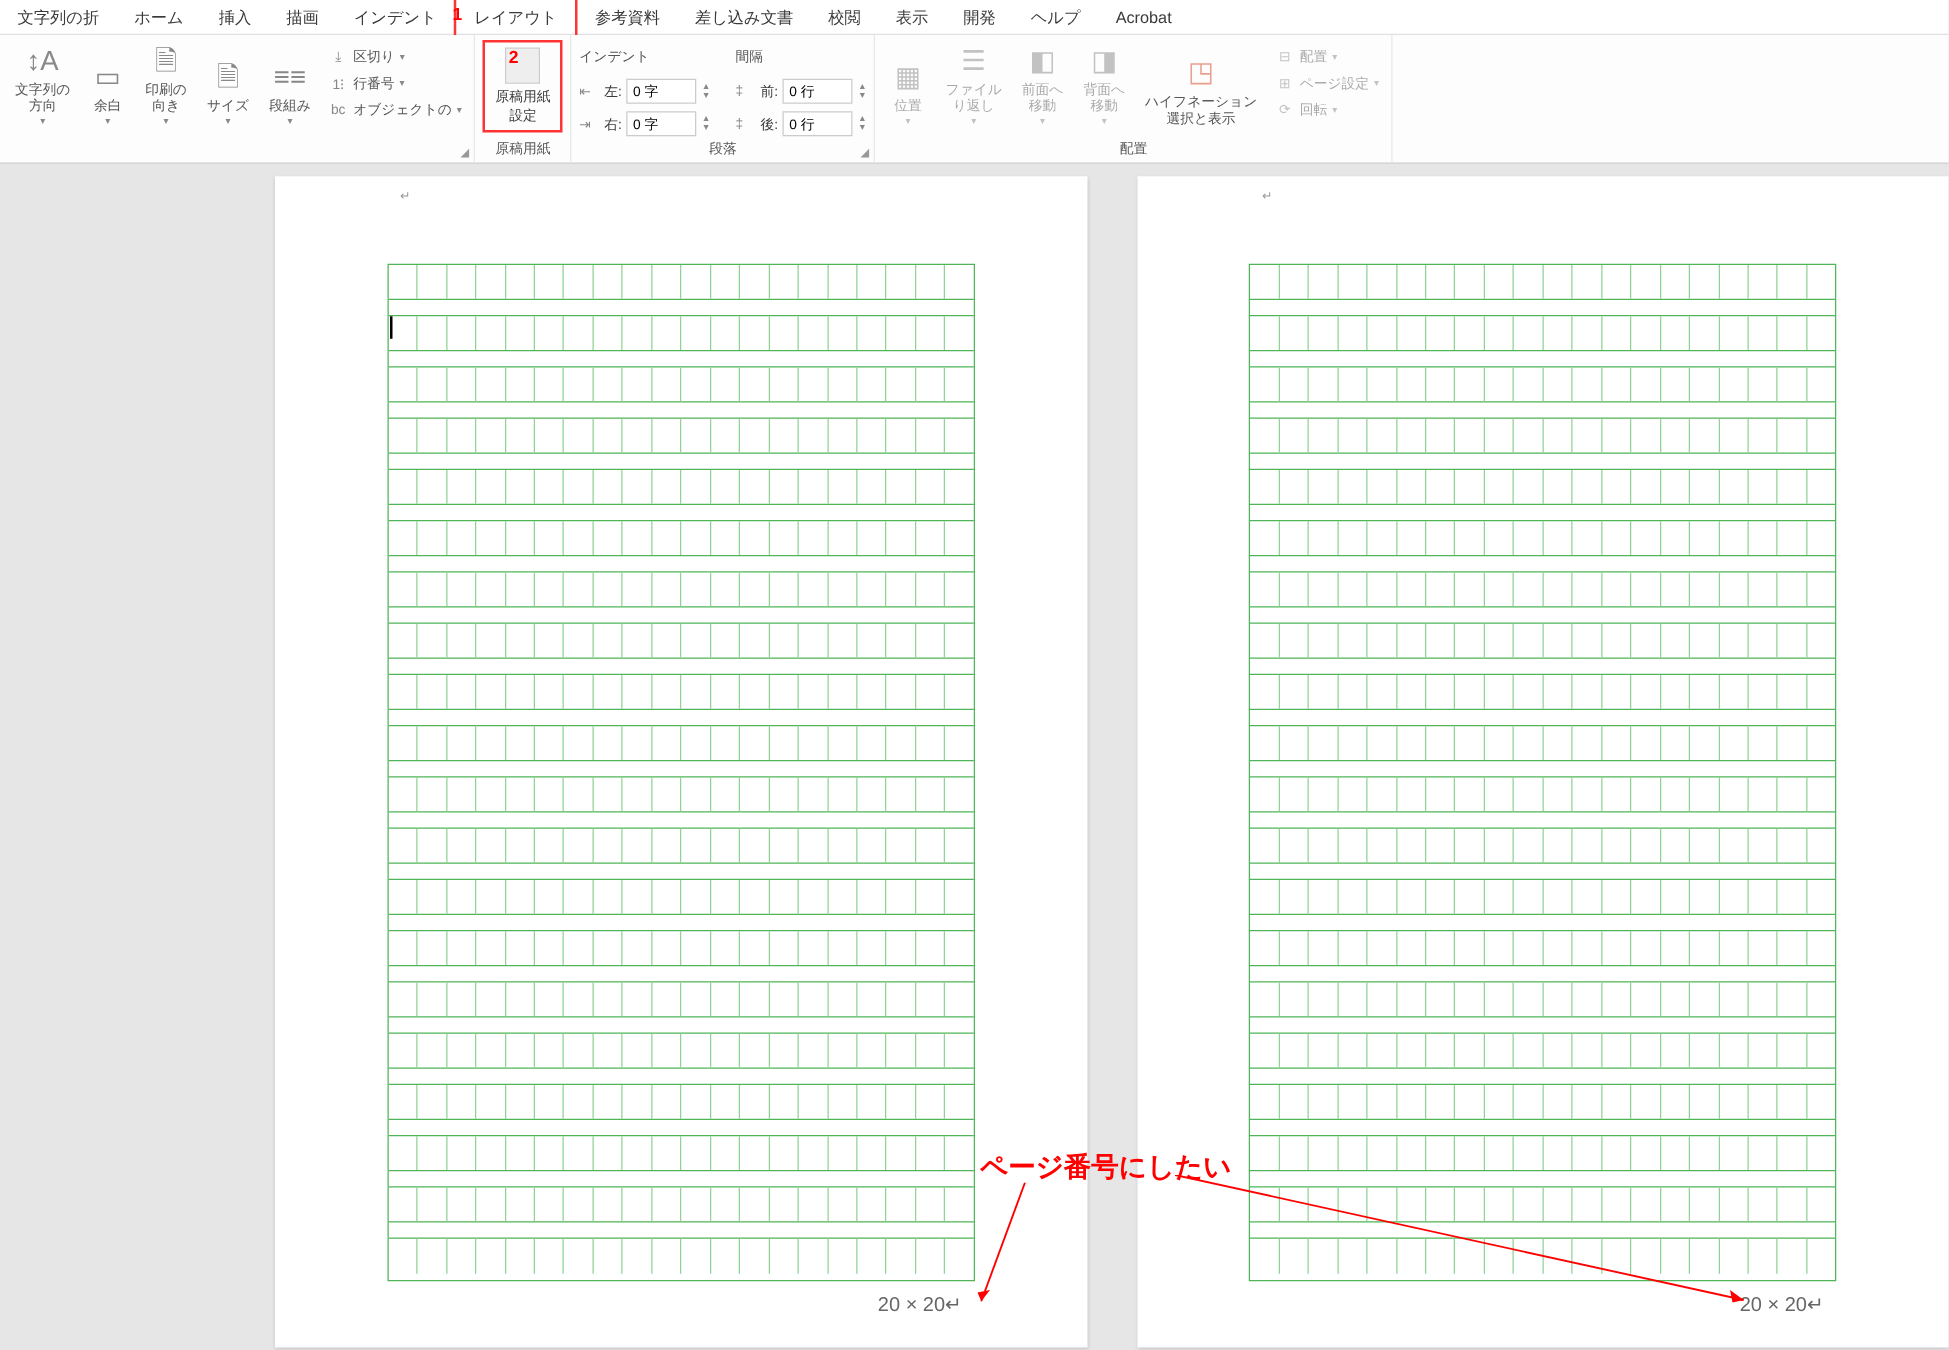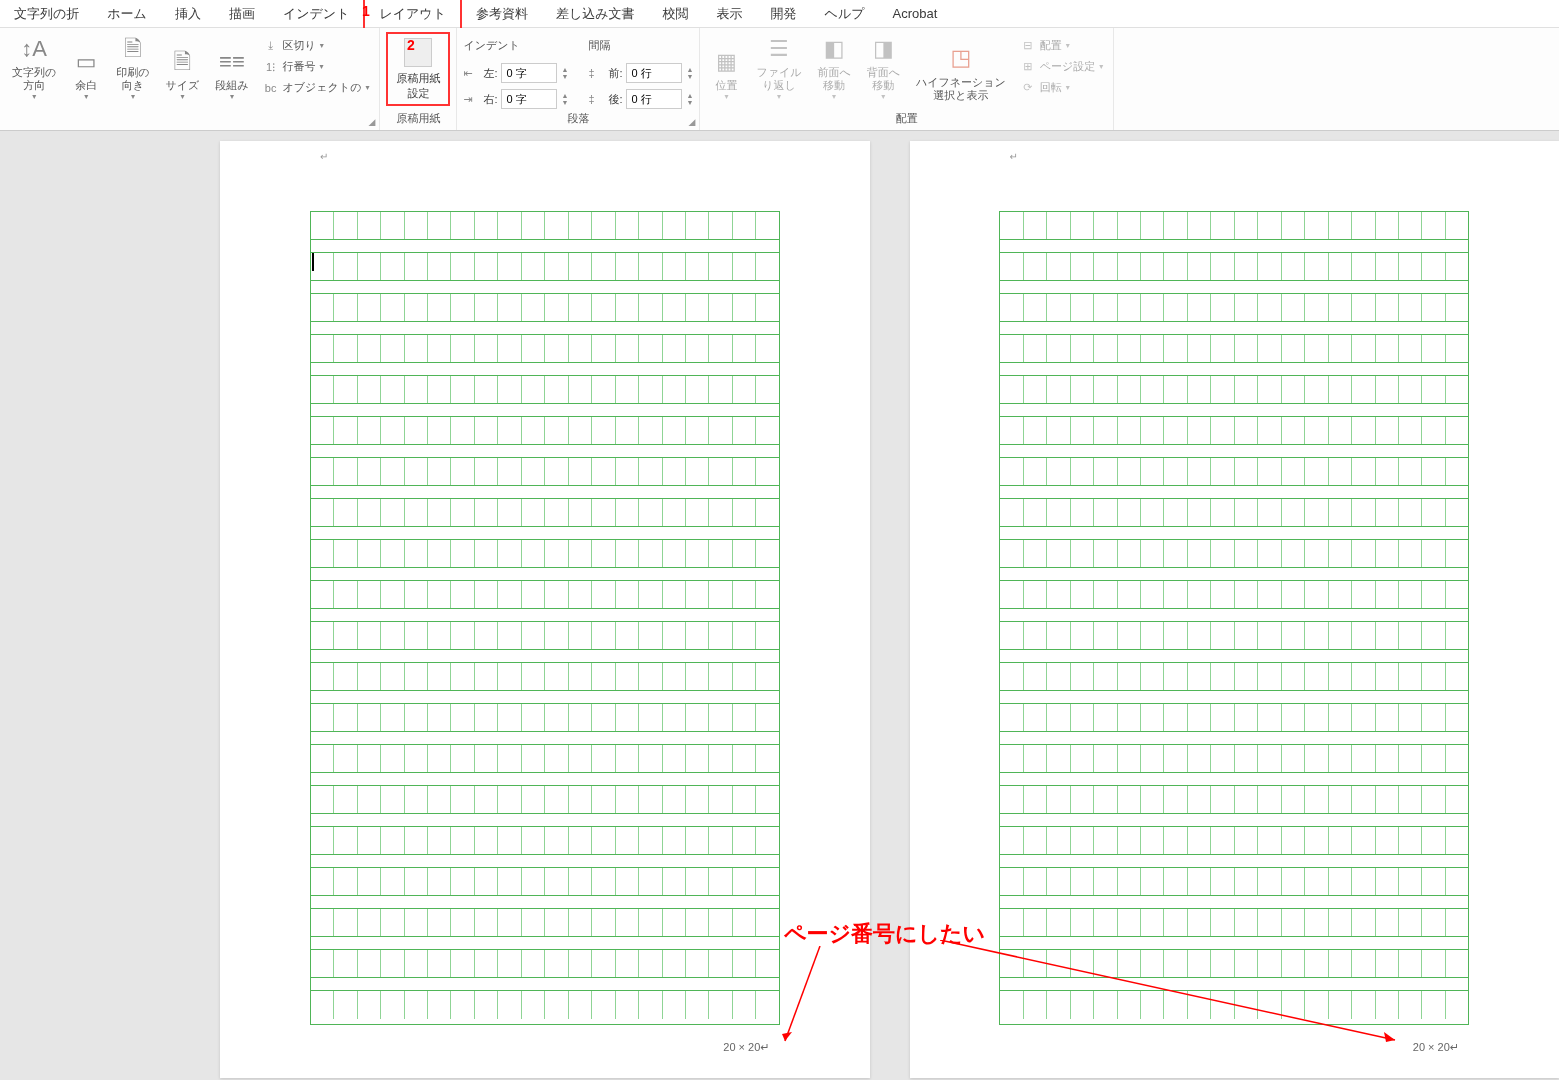--- a/index.html
+++ b/index.html
@@ -191,21 +191,21 @@
   left: 312px;
   top: 253px;
   width: 2px;
   height: 18px;
   background: #000;
 }
 .page-footer {
   position: absolute;
   bottom: 24px;
   right: 100px;
-  font-size: 11px;
+  font-size: 16px;
   color: #666;
 }
 .annotation-text {
   position: absolute;
   top: 919px;
   left: 784px;
   color: #ff0000;
   font-size: 22px;
   font-weight: bold;
   z-index: 20;

